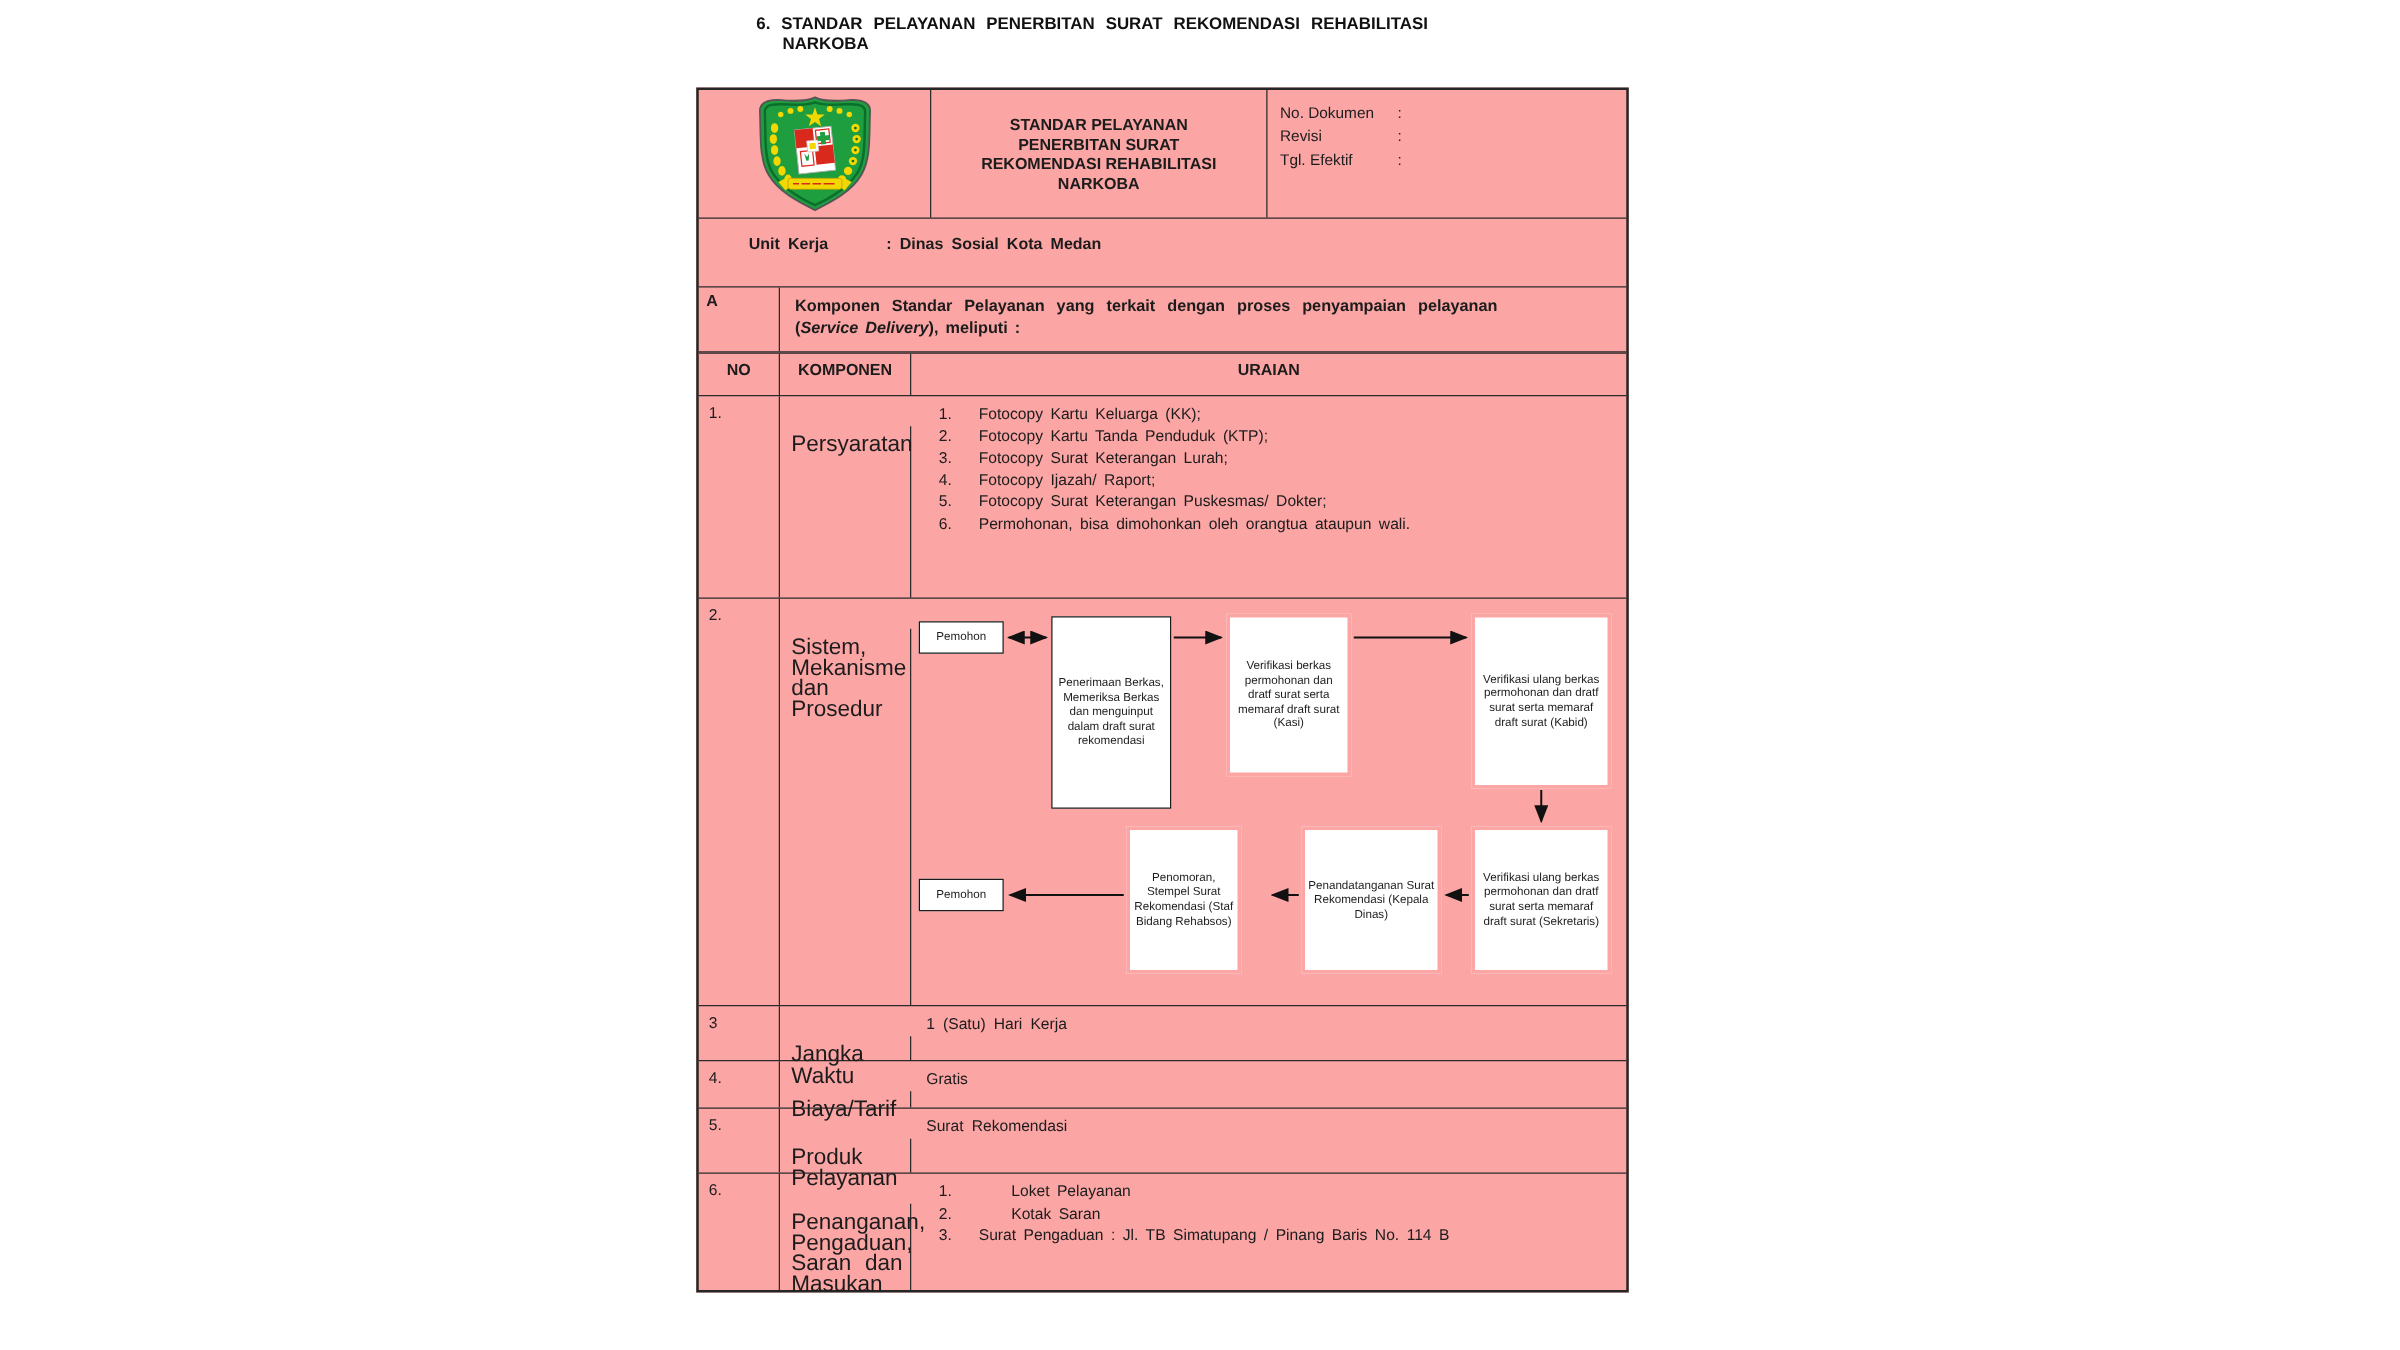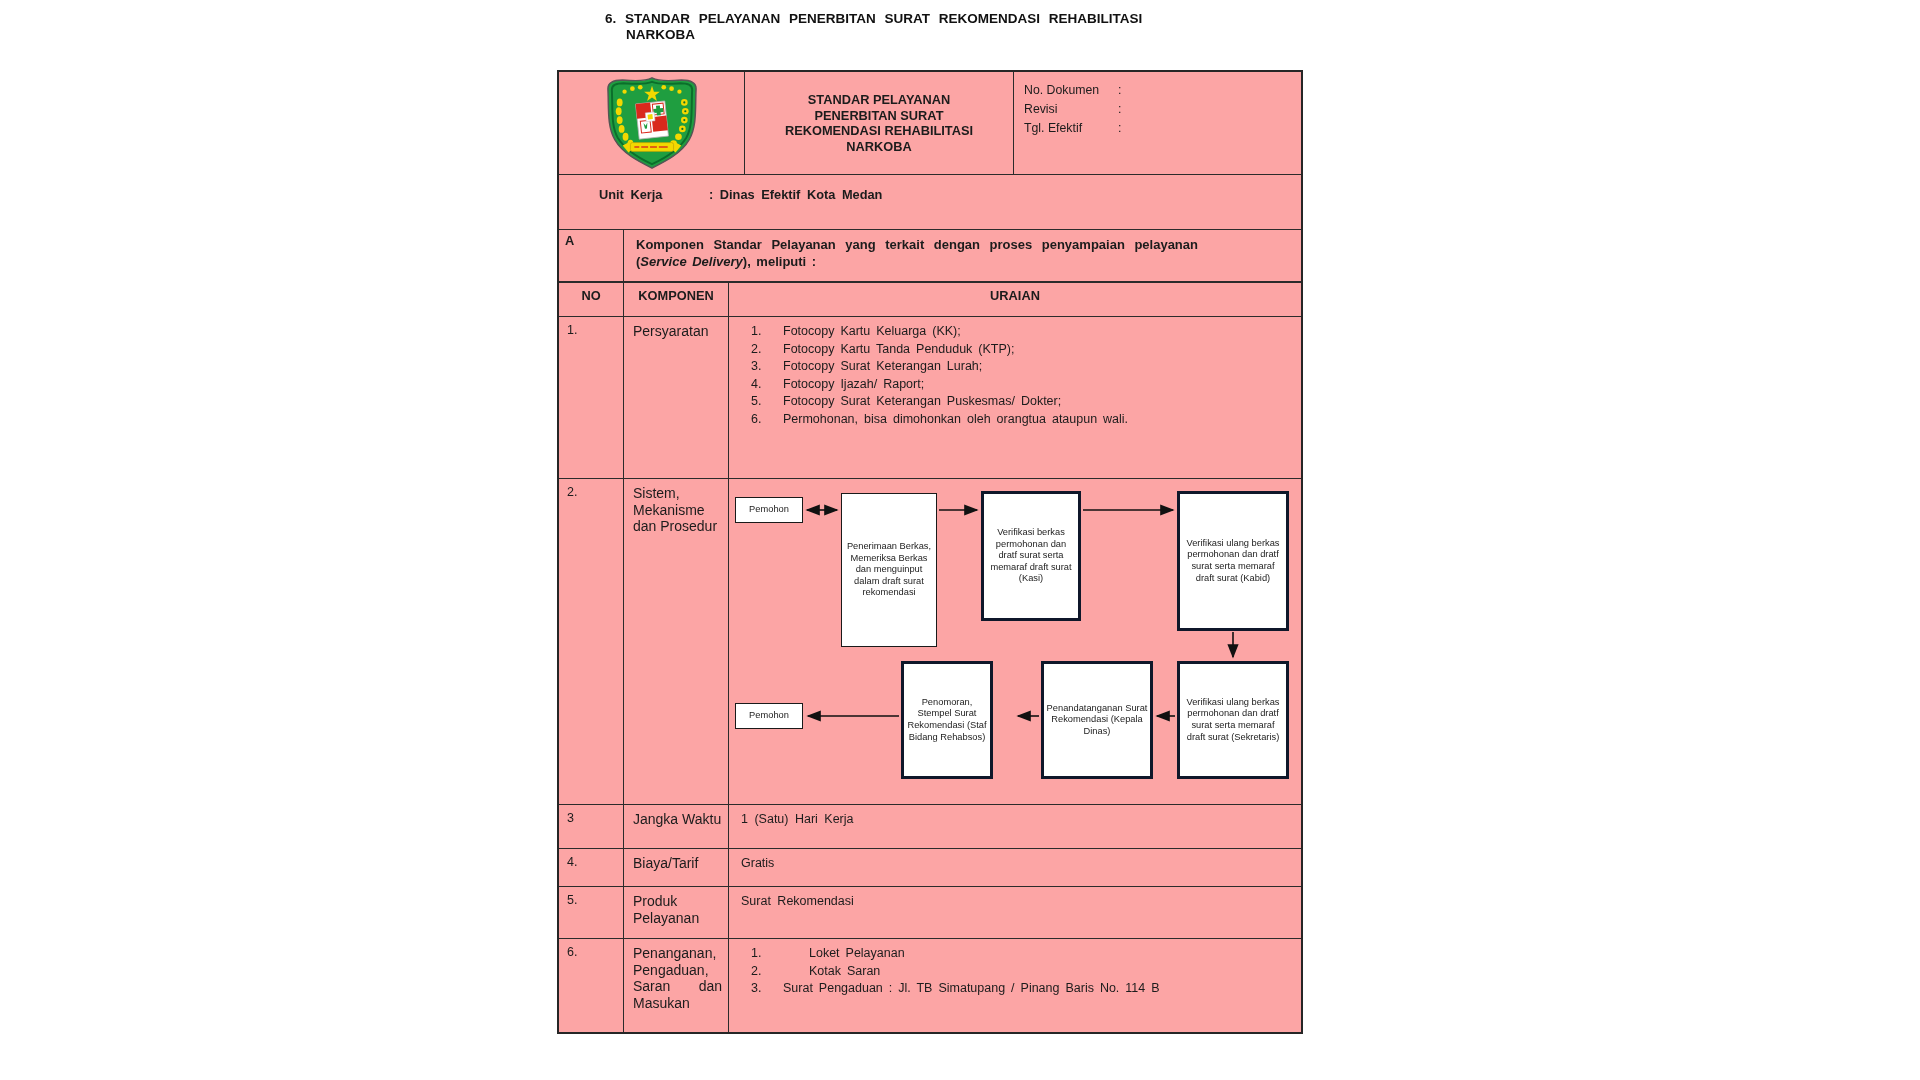--- a/index.html
+++ b/index.html
@@ -41,21 +41,21 @@
   .a-no{padding:3px 0 0 6px;font-weight:bold;font-size:12.8px;}
   .a-txt{padding:6px 0 0 12px;}
   .a-txt .inner{width:562px;font-weight:bold;font-size:13px;line-height:17px;text-align:justify;word-spacing:2px;}
 
   
   .chrow{height:35px;border-top:0.5px solid #2b2b2b;}
   .ch{display:flex;align-items:flex-start;justify-content:center;font-weight:bold;font-size:12.8px;padding-top:5px;}
 
   
   .num-cell{padding:6px 0 0 8px;font-size:12.5px;}
-  .kom-cell{padding:6px 0 0 9px;font-size:14px;line-height:16.5px;}
+  .kom-cell{padding:6px 0 0 9px;font-size:18px;line-height:16.5px;margin-top:24px;}
   .kom-just{text-align:justify;padding-right:6px;word-spacing:2px;}
   .ur-cell{padding:6px 0 0 0;font-size:12.5px;line-height:17px;}
   .plain-val{padding:6px 0 0 12px;word-spacing:3px;}
 
   .olist{padding:0 10px 0 22px;}
   .oitem{display:flex;margin-bottom:0.5px;word-spacing:2.5px;}
   .oitem .n{width:32px;flex:none;}
   .oitem .t{flex:1;}
   .w-limit{max-width:418px;}
   .indent-extra .n{width:32px;}
@@ -66,21 +66,21 @@
   .r3{height:44px;}
   .r4{height:38px;}
   .r5{height:52px;}
   .r6{height:93px;}
 
   
   .flow-wrap{position:relative;height:100%;width:100%;}
   .fbox{position:absolute;background:#fff;display:flex;align-items:center;justify-content:center;
         text-align:center;font-size:9.3px;line-height:11.6px;box-sizing:border-box;padding:2px;}
   .thin{border:1.5px solid #1a1a1a;}
-  .thick{border:3px solid #0f172a;}
+  .thick{border:3px solid #fca5a5;}
   .arrows{position:absolute;left:0;top:0;}
 </style>
 </head>
 <body>
 
 <div class="page">
   <div class="scan">
 
     <div class="doc-heading">
       <div class="l1">6. STANDAR  PELAYANAN  PENERBITAN SURAT REKOMENDASI REHABILITASI</div>
@@ -169,21 +169,21 @@
           <div class="info-line">
             <span class="lbl">Tgl. Efektif</span>
             <span>:</span>
           </div>
         </div>
       </div>
 
       <div class="trow unit-row">
         <div class="cell unit-cell">
           <span class="lbl">Unit Kerja</span>
-          <span>: Dinas Efektif Kota Medan</span>
+          <span>: Dinas Sosial Kota Medan</span>
         </div>
       </div>
 
       <div class="trow arow">
         <div class="cell no-col br a-no">A</div>
         <div class="cell ur-col a-txt">
           <div class="inner"><span>Komponen Standar Pelayanan yang terkait dengan proses penyampaian pelayanan (</span><i>Service Delivery</i><span>), meliputi :</span></div>
         </div>
       </div>
 

